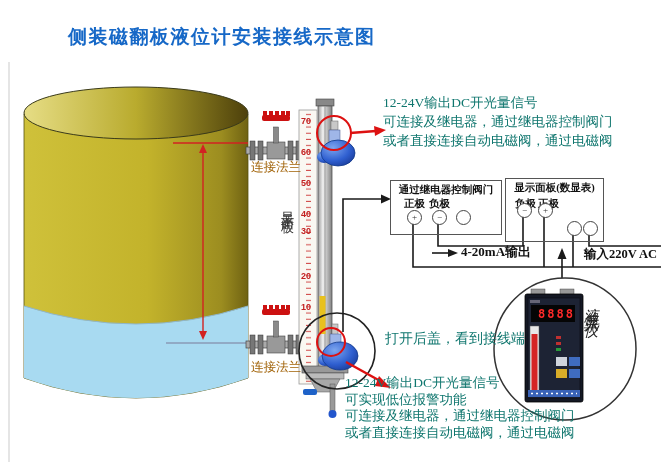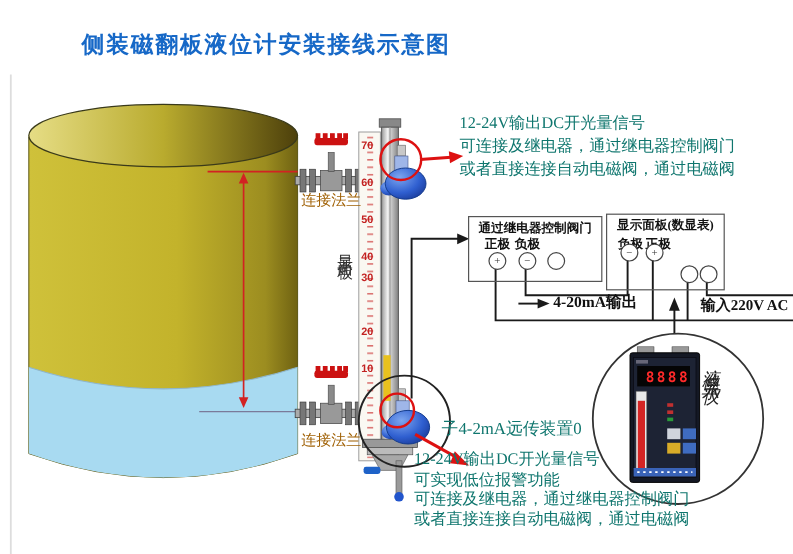--- a/index.html
+++ b/index.html
@@ -219,21 +219,21 @@
     <span class="pole-label" style="left:32px;top:18px">正极</span>
     <span class="term" style="left:11px;top:24px">−</span>
     <span class="term" style="left:32px;top:24px">+</span>
     <span class="term" style="left:61px;top:42px"></span>
     <span class="term" style="left:77px;top:42px"></span>
   </div>
 
   <div class="abs wire-label" style="left:461px;top:243px">4-20mA输出</div>
   <div class="abs wire-label" style="left:584px;top:246px;font-size:12.5px">输入220V AC</div>
 
-  <div class="abs note" style="left:368px;top:349px;font-size:14px">子4-2mA远传装置0</div>
+  <div class="abs note" style="left:385px;top:329px;font-size:14px">打开后盖，看到接线端</div>
 
   <div class="abs note" id="note-low" style="left:345px;top:375px">
     <div>12-24V输出DC开光量信号</div>
     <div>可实现低位报警功能</div>
     <div>可连接及继电器，通过继电器控制阀门</div>
     <div>或者直接连接自动电磁阀，通过电磁阀</div>
   </div>
 
   <div class="abs vtext" id="instr-label">液位显示仪</div>
   <div class="abs" id="led">8888</div>

